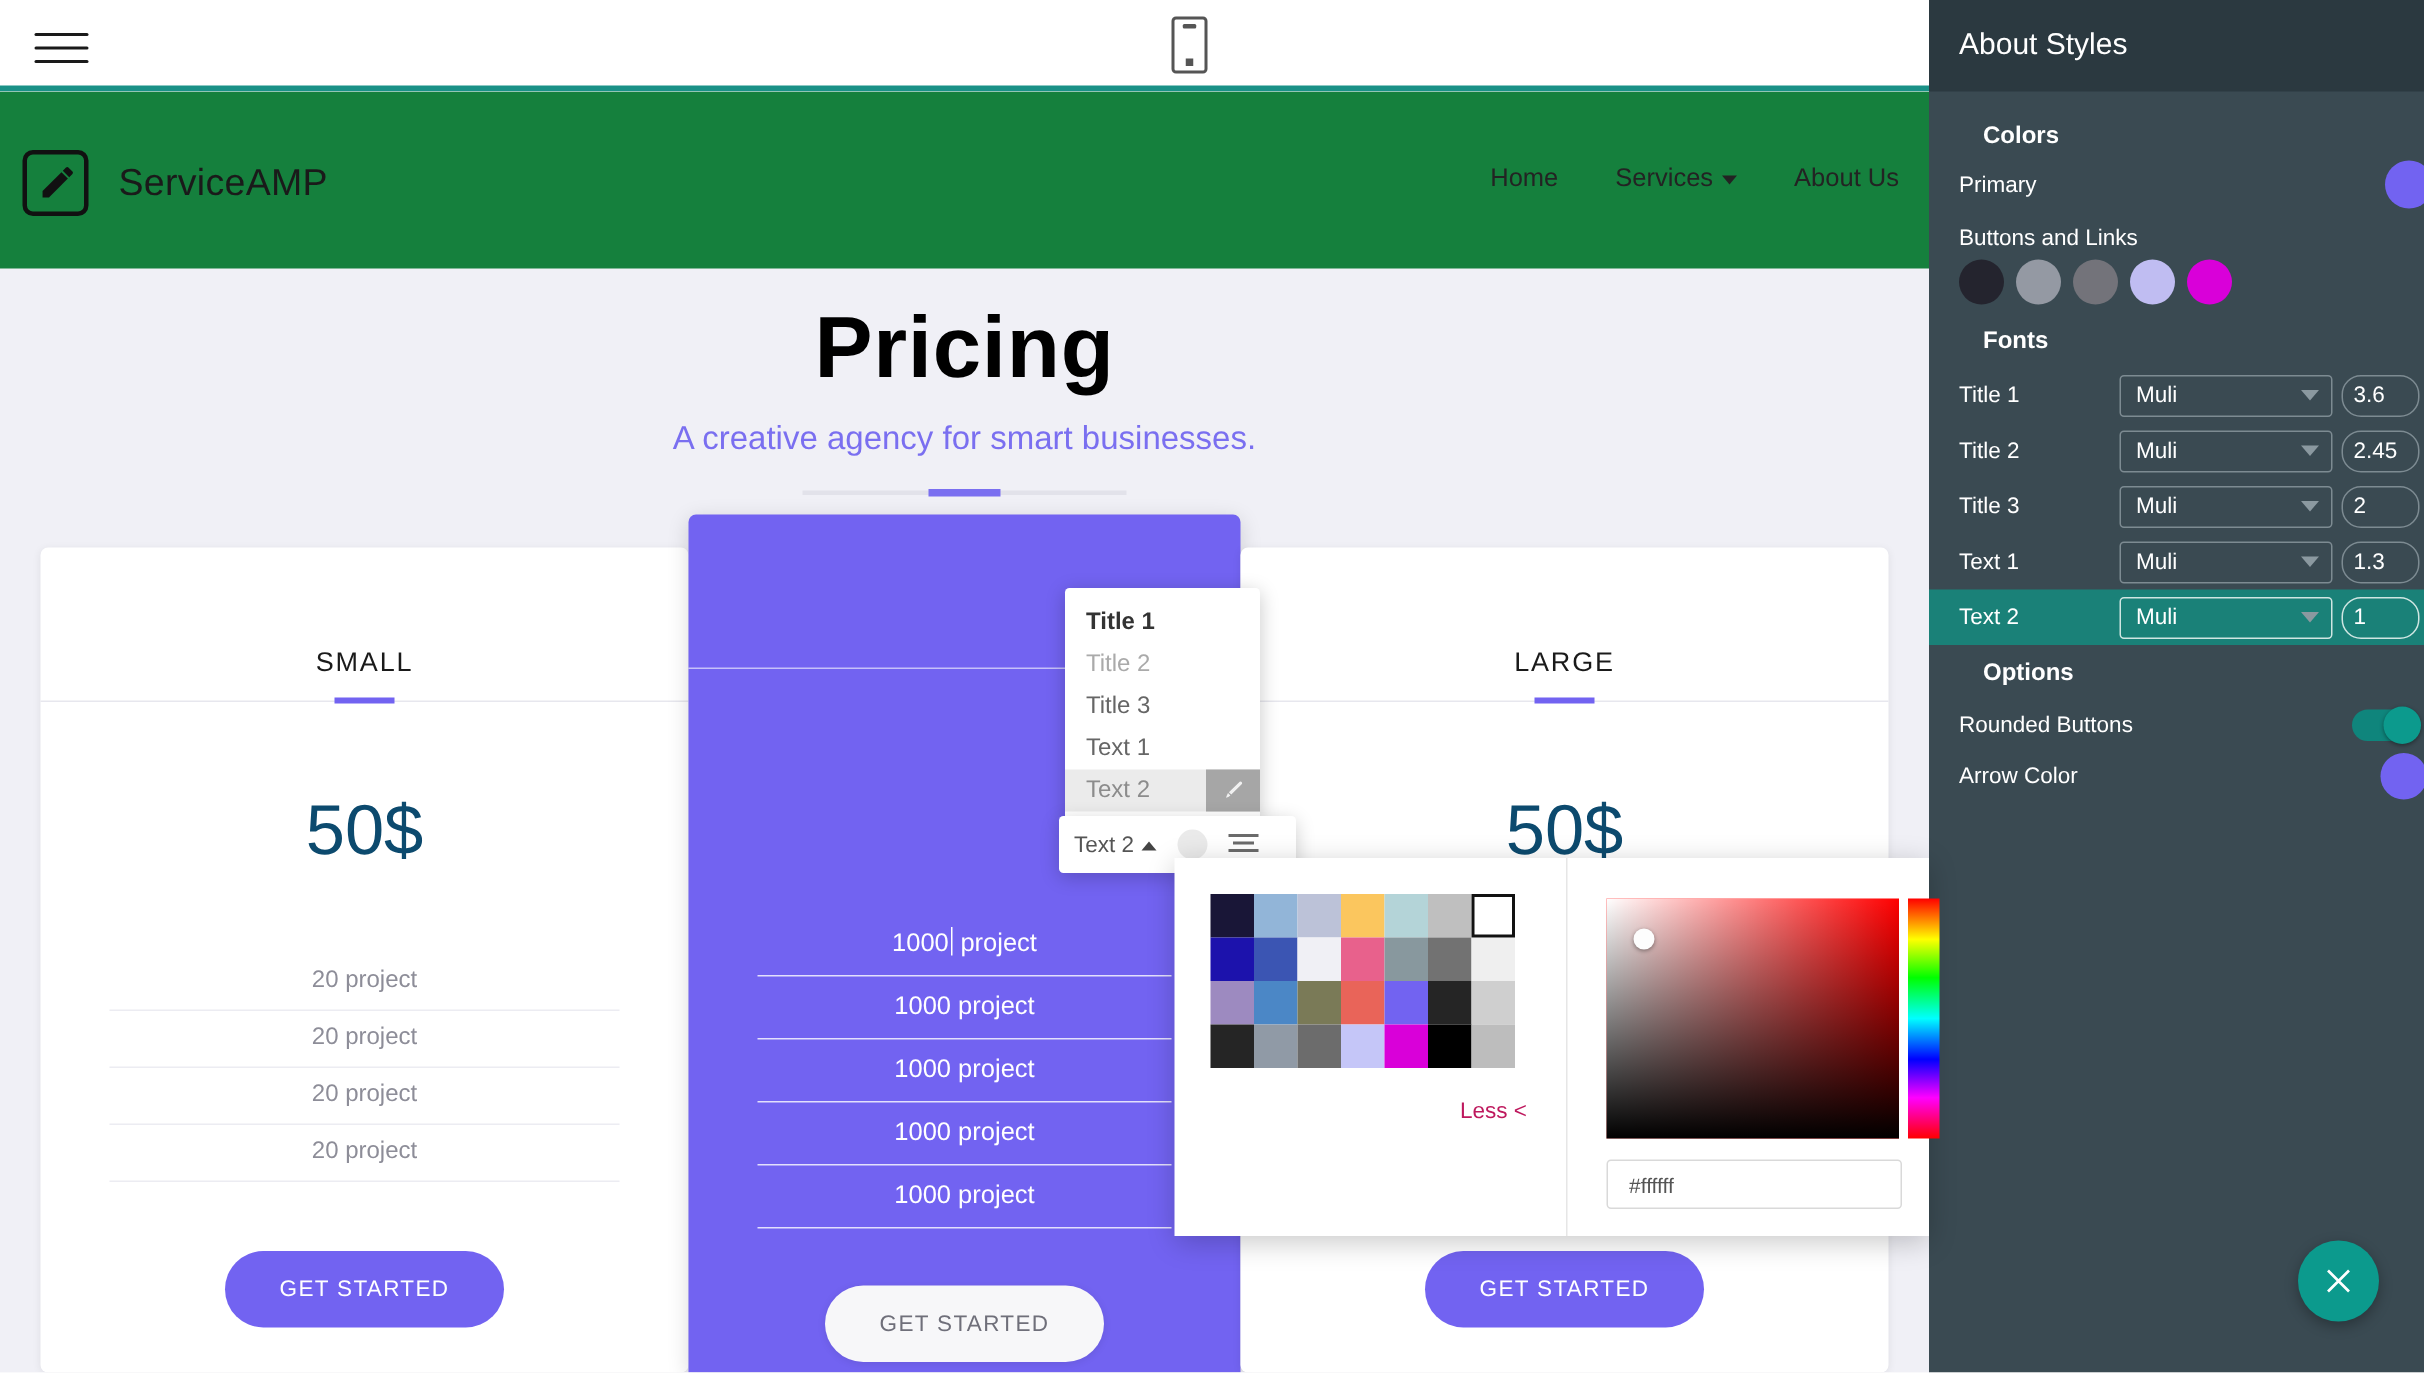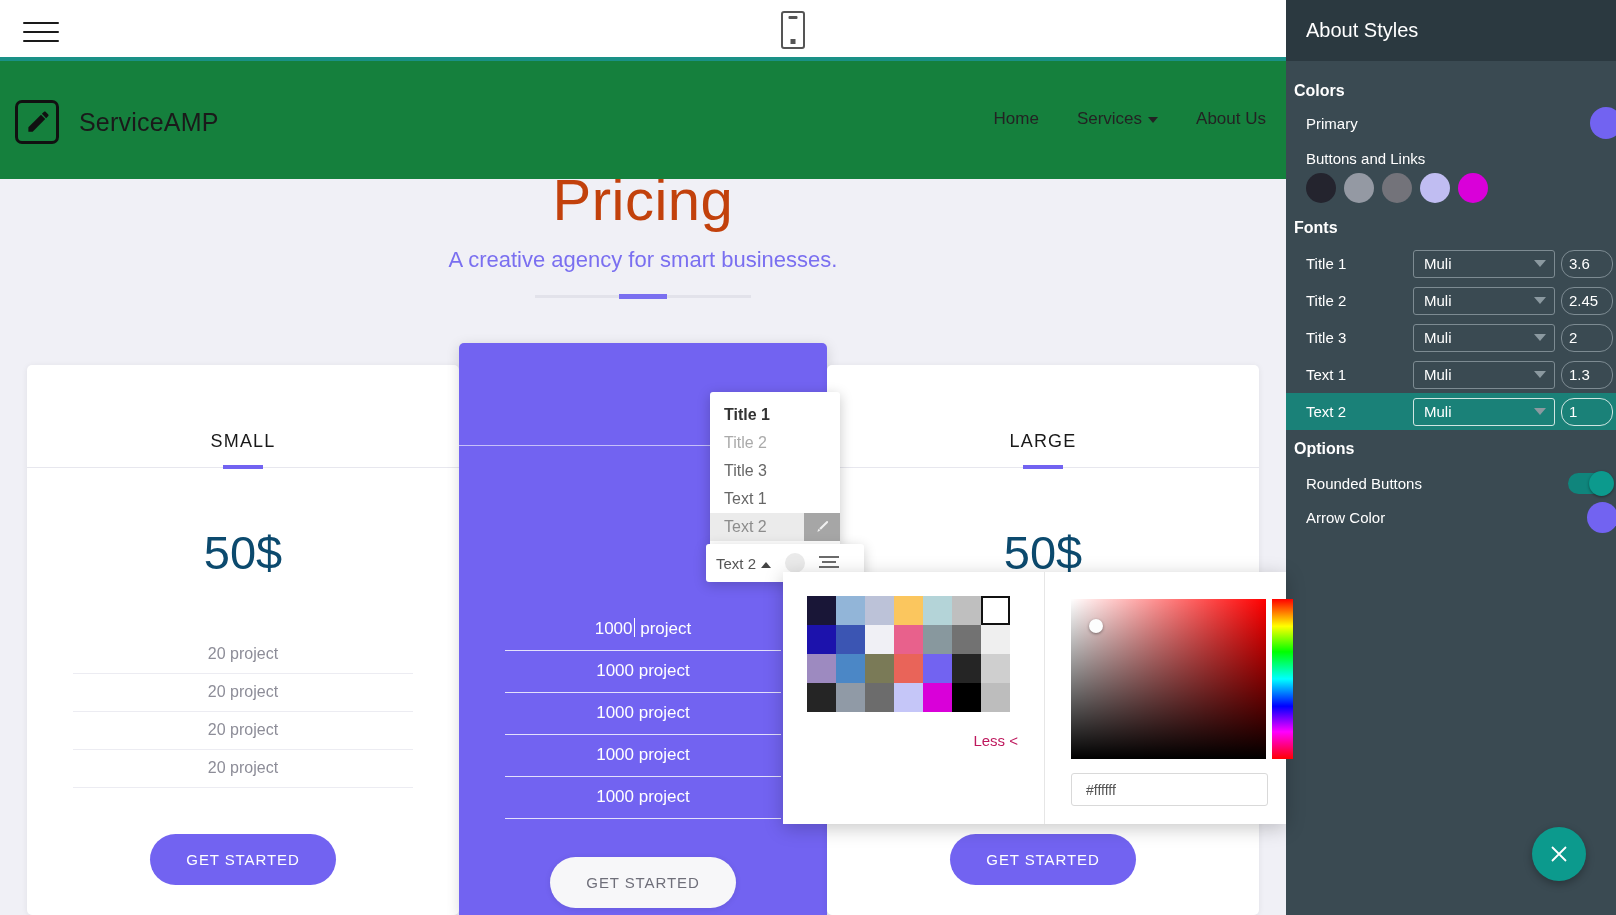--- a/index.html
+++ b/index.html
@@ -64,22 +64,23 @@
   .site-nav a { color: #232323; text-decoration: none; cursor: pointer; }
   .caret-down {
     display: inline-block; width: 0; height: 0; margin-left: 6px;
     border-left: 5px solid transparent; border-right: 5px solid transparent;
     border-top: 6px solid #232323; vertical-align: middle;
   }
 
   
   .pricing-head { text-align: center; margin-top: -8px; }
   .pricing-title {
-    font-size: 58px; color: #c2410c; font-weight: 400; line-height: 1;
+    font-size: 58px; color: #000000; font-weight: 700; line-height: 1;
     letter-spacing: .5px;
+    margin-top: 32px;
   }
   .pricing-sub {
     margin-top: 18px; font-size: 22px; color: #7a6ff0; font-weight: 400;
   }
   .divider-wrap {
     margin: 22px auto 0; width: 216px; height: 3px;
     background: #e2e2ea; position: relative;
   }
   .divider-wrap .accent {
     position: absolute; left: 50%; top: -1px; transform: translateX(-50%);
@@ -144,21 +145,21 @@
   .side-panel {
     position: absolute; right: 0; top: 0; width: 330px; height: 915px;
     background: #3a4a52; color: #ffffff;
   }
   .side-header {
     height: 61px; background: #2b3940; display: flex; align-items: center;
     padding-left: 20px; font-size: 20px; font-weight: 400;
   }
   .side-body { padding: 17px 0 0 0; }
   .section-label {
-    font-size: 16px; font-weight: bold; padding: 4px 0 8px 8px;
+    font-size: 16px; font-weight: bold; padding: 4px 0 8px 36px;
   }
   .row-label { font-size: 15px; padding-left: 20px; }
   .row {
     display: flex; align-items: center; min-height: 30px; position: relative;
   }
   .swatch-row { display: flex; gap: 8px; padding: 6px 0 10px 20px; }
   .dot {
     width: 30px; height: 30px; border-radius: 50%; cursor: pointer;
   }
   .primary-dot {

